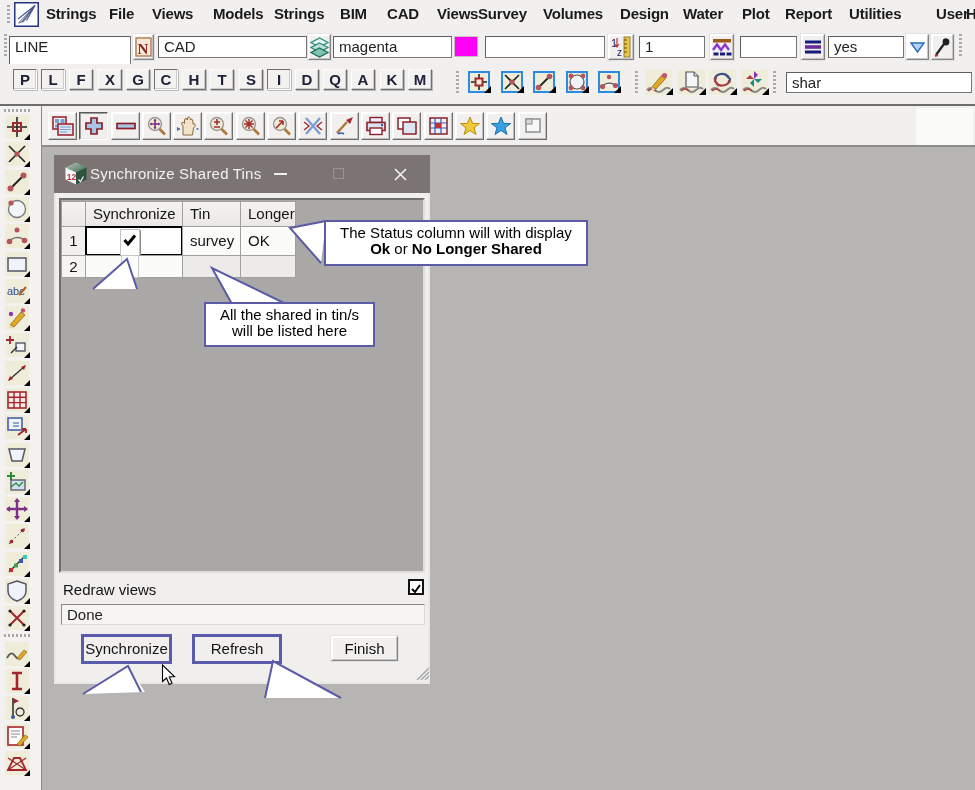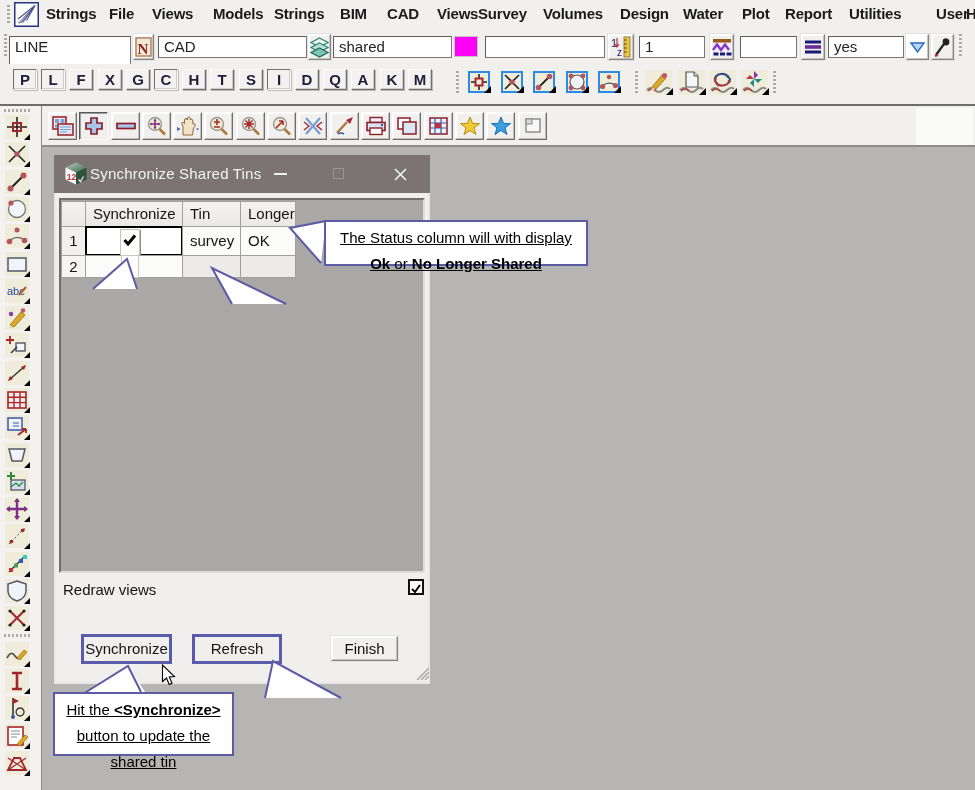--- a/index.html
+++ b/index.html
@@ -64,21 +64,21 @@
   background:#a9a8a6; border:2px solid; border-color:#6f6f6f #dedede #dedede #6f6f6f; }
 
 
 #ttable { position:absolute; left:0; top:0; font-size:15px; color:#141414; }
 .tcell { position:absolute; border:1px solid #a0a09e; }
 .hcell { background:linear-gradient(#f4f3f2,#e9e8e6) !important; }
 
 
 .callout { position:absolute; background:#fff; border:2px solid #5b5ba6;
   font-size:15px; color:#000; text-align:center; }
-.callout .in { position:relative; top:3px; line-height:26px;text-decoration:underline; }
+.callout .in { position:relative; top:3px; line-height:16px; }
 
 
 #redraw { position:absolute; font-size:15px; color:#141414; }
 .bigbtn { position:absolute; border:3px solid #5b5bac; background:#f0efee;
   font-size:15px; color:#141414; text-align:center; }
 </style>
 </head>
 <body>
 <div id="app">
 
@@ -118,21 +118,21 @@
         </svg>
     </div>
     <div class="fld" style="left:158px; top:8px; width:149px; height:22px;">CAD</div>
     <div class="rbtn" style="left:308px; top:6px; width:23px; height:26px;">
       <svg width="21" height="24" viewBox="0 0 21 24">
           <polygon points="10.5,3 19,7.5 10.5,12 2,7.5" fill="#e8f2e8" stroke="#2e8a7a" stroke-width="1.3"></polygon>
           <polygon points="10.5,8 19,12.5 10.5,17 2,12.5" fill="#bfe0d8" stroke="#2e8a7a" stroke-width="1.3"></polygon>
           <polygon points="10.5,13 19,17.5 10.5,22 2,17.5" fill="#7ec4b4" stroke="#1e6a5a" stroke-width="1.3"></polygon>
         </svg>
     </div>
-    <div class="fld" style="left:333px; top:8px; width:119px; height:22px;">shared</div>
+    <div class="fld" style="left:333px; top:8px; width:119px; height:22px;">magenta</div>
     <div class="abs" style="left:454px; top:8px; width:24px; height:21px; background:#ff00f6; border:1px solid #c4c4c4;"></div>
     <div class="fld" style="left:485px; top:8px; width:120px; height:22px;"></div>
     <div class="rbtn" style="left:608px; top:6px; width:26px; height:26px;">
       <svg width="24" height="24" viewBox="0 0 24 24">
           <text x="2" y="12" font-size="11" fill="#1a1a6a" font-family="Liberation Sans">1</text>
           <text x="8" y="21" font-size="10" fill="#1a1a6a" font-family="Liberation Sans">z</text>
           <rect x="15" y="2" width="6" height="20" fill="#e8c84a" stroke="#8a6a14" stroke-width="0.8"></rect>
           <path d="M15 5 h3 M15 9 h3 M15 13 h3 M15 17 h3" stroke="#6a4a08" stroke-width="1"></path>
           <path d="M8 3 l0 8 M6 9 l2 3 l2 -3" stroke="#c03038" stroke-width="1.2" fill="none"></path>
         </svg>
@@ -243,20 +243,21 @@
     <div class="icobtn" style="left:741px;"><svg width="27" height="25" viewBox="0 0 27 25">
           <path d="M2 20 q4 -4 8 0 t8 0 t7 -1" stroke="#888" stroke-width="2" fill="none"></path>
           <path d="M3 21 q4 -4 8 0" stroke="#b04040" stroke-width="1.4" fill="none"></path>
           <path d="M13 9 L13 1 L17 5 Z" fill="#8b2fb0"></path>
           <path d="M13 9 L21 9 L17 13 Z" fill="#1e8a80"></path>
           <path d="M13 9 L13 17 L9 13 Z" fill="#1e8a80"></path>
           <path d="M13 9 L5 9 L9 5 Z" fill="#b43a46"></path>
         </svg></div>
     <div class="tri" style="left:762px; top:24px;"></div>
     <div class="gripv" style="left:773px; top:7px; height:22px;"></div>
+    <div class="fld" style="left:786px; top:8px; width:186px; height:21px;">shar</div>
   </div>
 
   <div id="row4">
     <div class="abs" style="left:916px; top:2px; width:57px; height:37px; background:#fafaf9;"></div>
     <div class="griph" style="left:6px; top:2px; width:26px;"></div>
     <div class="t4btn" style="left:48px;">
         <svg width="22" height="20" viewBox="0 0 22 20">
           <rect x="1" y="1" width="13" height="12" fill="none" stroke="#9c2730" stroke-width="1.6"></rect>
           <rect x="3" y="3" width="4" height="4" fill="#7a9fd4"></rect>
           <rect x="8.5" y="3" width="4" height="4" fill="#7a9fd4"></rect>
@@ -531,20 +532,21 @@
       <div class="tcell" style="left:128px; top:100px; width:59px; height:23px; background:#ecebea;"></div>
       <div class="tcell" style="left:186px; top:100px; width:56px; height:23px; background:#ecebea;"></div>
       <div class="abs" style="left:67px; top:100px; width:18px; height:23px; background:#fdfdfc; border:1px solid #c8c8c6;"></div>
     </div>
     <span id="redraw" style="left:9px; top:426px;">Redraw views</span>
     <div class="abs" style="left:354px; top:424px; width:16px; height:16px; background:#fff; border:2px solid #111;">
       <svg width="12" height="12" viewBox="0 0 12 12">
           <path d="M2 6 L5 9 L10 2" stroke="#000" stroke-width="2" fill="none"></path>
         </svg>
     </div>
+    <div class="fld" style="left:7px; top:449px; width:364px; height:21px; background:#f6f5f4; border-color:#8a8a8a #d9d9d9 #d9d9d9 #8a8a8a;">Done</div>
     <div class="bigbtn" style="left:27px; top:479px; width:91px; height:30px; line-height:24px;">Synchronize</div>
     <div class="bigbtn" style="left:138px; top:479px; width:90px; height:30px; line-height:24px;">Refresh</div>
     <div class="rbtn" style="left:277px; top:481px; width:67px; height:25px; font-size:15px; text-align:center; line-height:23px;">Finish</div>
     <svg class="abs" style="left:362px; top:512px;" width="13" height="13" viewBox="0 0 13 13">
       <path d="M13 1 L1 13 M13 5 L5 13 M13 9 L9 13" stroke="#a8a8a8" stroke-width="1.5"></path>
     </svg>
   </div>
 
   <svg class="abs" style="left:285px; top:215px;" width="45" height="55" viewBox="0 0 45 55">
     <polygon points="5,13 41,6 36,48" fill="#fff"></polygon>
@@ -554,27 +556,27 @@
     <div class="in">The Status column will with display<br><b>Ok</b> or <b>No Longer Shared</b></div>
   </div>
   <svg class="abs" style="left:85px; top:255px;" width="60" height="36" viewBox="0 0 60 36">
     <polygon points="42,4 8,34 52,34" fill="#fff"></polygon>
     <path d="M8,34 L42,4 L52,34" stroke="#5b5ba6" stroke-width="2" fill="none"></path>
   </svg>
   <svg class="abs" style="left:205px; top:264px;" width="90" height="42" viewBox="0 0 90 42">
     <polygon points="7,4 27,40 81,40" fill="#fff"></polygon>
     <path d="M27,40 L7,4 L81,40" stroke="#5b5ba6" stroke-width="2" fill="none"></path>
   </svg>
+  <div class="callout" style="left:204px; top:302px; width:171px; height:45px;">
+    <div class="in">All the shared in tin/s<br>will be listed here</div>
+  </div>
   <svg class="abs" style="left:75px; top:662px;" width="75" height="34" viewBox="0 0 75 34">
     <polygon points="53,4 8,32 70,30" fill="#fff"></polygon>
     <path d="M8,32 L53,4 L66,30" stroke="#5b5ba6" stroke-width="2" fill="none"></path>
   </svg>
-  <div class="callout" style="left:53px; top:692px; width:181px; height:64px;">
-    <div class="in">Hit the <b>&lt;Synchronize&gt;</b><br>button to update the<br>shared tin</div>
-  </div>
   <svg class="abs" style="left:258px; top:658px;" width="90" height="42" viewBox="0 0 90 42">
     <polygon points="15,3 7,40 83,40" fill="#fff"></polygon>
     <path d="M7,40 L15,3 L83,40" stroke="#5b5ba6" stroke-width="2" fill="none"></path>
   </svg>
 
   <svg class="abs" style="left:161px; top:664px;" width="17" height="23" viewBox="0 0 17 23">
     <path d="M1.5 1 L1.5 17.5 L5.5 14 L8.2 20.5 L11 19.3 L8.3 13 L13.5 12.5 Z" fill="#fff" stroke="#000" stroke-width="1.1"></path>
   </svg>
 
 </div>

